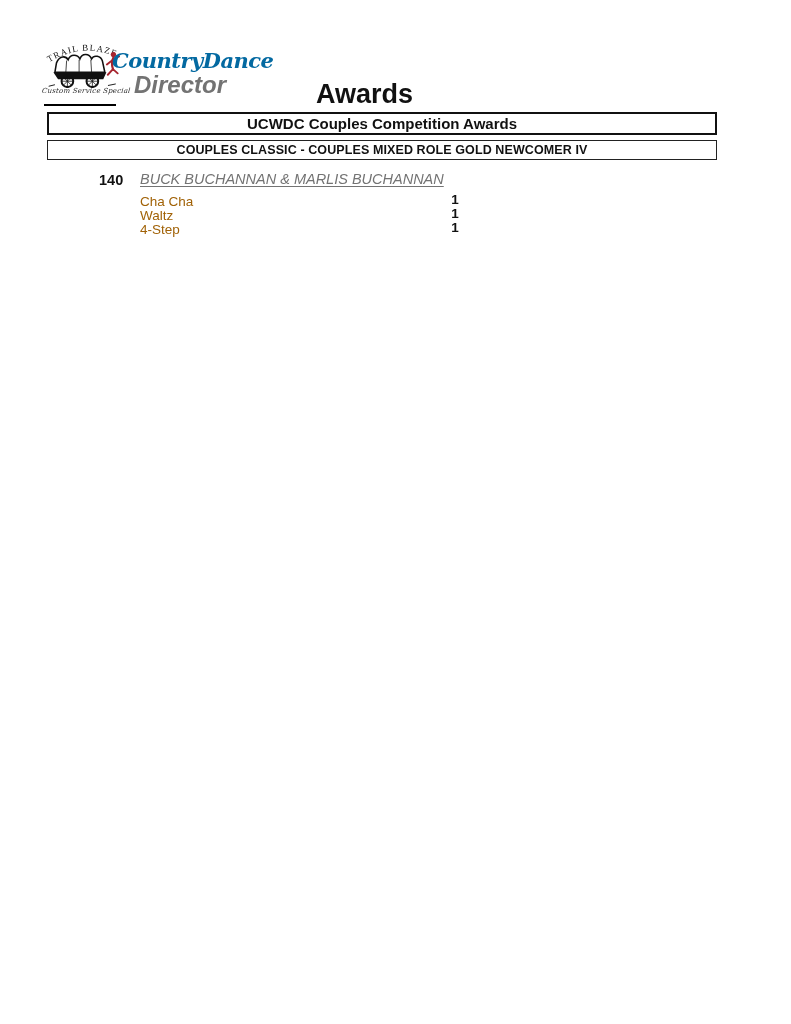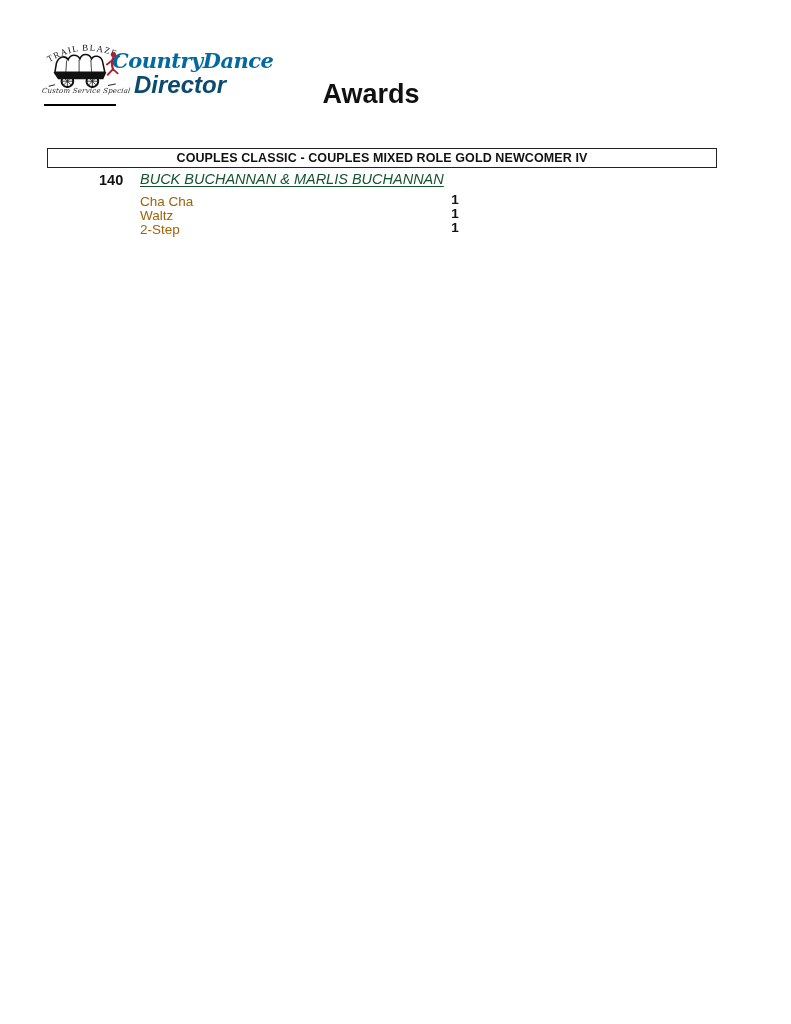--- a/index.html
+++ b/index.html
@@ -25,52 +25,52 @@
   }
   .brand-top{
     position:absolute;left:112px;top:48px;
     font-family:"DejaVu Serif",serif;font-style:italic;font-weight:600;
     font-size:21px;letter-spacing:-0.5px;color:#0369a1;white-space:nowrap;
   }
   .dancer-svg{position:absolute;left:105px;top:51px;width:15px;height:25px;}
   .brand-bottom{
     position:absolute;left:134px;top:71px;
     font-family:"Liberation Sans",sans-serif;font-style:italic;font-weight:bold;
-    font-size:24px;letter-spacing:0;color:#0c4a6e;white-space:nowrap;
+    font-size:24px;letter-spacing:0;color:#737373;white-space:nowrap;
   }
   
   .event-title{
     position:absolute;top:47px;right:74px;
     font-size:21px;font-weight:400;color:#1a1a1a;white-space:nowrap;
   }
   .page-heading{
     position:absolute;left:316px;top:79px;width:110px;
-    font-size:27px;font-weight:bold;color:#111;text-align:center;white-space:nowrap;
+    font-size:27px;font-weight:bold;color:#111;white-space:nowrap;
   }
   
   .banner1{
     position:absolute;left:47px;top:112px;width:666px;height:19px;
     border:2.5px solid #111;
     display:flex;align-items:center;justify-content:center;
   }
   .banner1 span{font-size:15px;font-weight:bold;color:#111;}
   .banner2{
     position:absolute;left:47px;top:140px;width:668px;height:18px;
     border:1.5px solid #222;
-    display:flex;align-items:center;justify-content:center;margin-top:8px;
+    display:flex;align-items:center;justify-content:center;
   }
   .banner2 span{font-size:12.5px;font-weight:bold;color:#111;letter-spacing:0.1px;}
   
   .entry-number{
     position:absolute;left:99px;top:172px;
     font-size:14.5px;font-weight:bold;color:#111;
   }
   .couple-name{
     position:absolute;left:140px;top:171px;
-    font-size:14.5px;font-style:italic;color:#14532d;
+    font-size:14.5px;font-style:italic;color:#737373;
     text-decoration:underline;text-underline-offset:2px;white-space:nowrap;
   }
   .dance-row{position:absolute;left:140px;height:14px;}
   .dance-label{font-size:13.5px;color:#a16207;white-space:nowrap;}
   .placement{
     position:absolute;left:447px;width:16px;text-align:center;
     font-size:13.5px;font-weight:bold;color:#111;
   }
   .row-0{top:192px}.row-1{top:206px}.row-2{top:220px}
   .pl-0{top:192px}.pl-1{top:206px}.pl-2{top:220px}
@@ -106,36 +106,39 @@
     <circle cx="9" cy="3.5" r="2.8" fill="#a6242e"></circle>
     <path d="M9 6.5 C7 11 7 15 8.5 19" stroke="#a6242e" stroke-width="2.4" fill="none" stroke-linecap="round"></path>
     <path d="M8.5 9 L2 14 M9 8.5 L15 5.5 M8.5 19 L3 25 M8.5 19 L13.5 23.5" stroke="#a6242e" stroke-width="2" fill="none" stroke-linecap="round"></path>
   </svg>
   <div class="brand-top">CountryDance</div>
   <div class="brand-bottom">Director</div>
 
 
   <div class="page-heading">Awards</div>
 
+  <div class="banner1">
+    <span>UCWDC Couples Competition Awards</span>
+  </div>
   <div class="banner2">
     <span>COUPLES CLASSIC - COUPLES MIXED ROLE GOLD NEWCOMER IV</span>
   </div>
 
   <div class="entry-number">140</div>
   <div class="couple-name">BUCK BUCHANNAN &amp; MARLIS BUCHANNAN</div>
 
   <div class="dance-row row-0">
     <span class="dance-label">Cha Cha</span>
   </div>
   <div class="placement pl-0">1</div>
 
   <div class="dance-row row-1">
     <span class="dance-label">Waltz</span>
   </div>
   <div class="placement pl-1">1</div>
 
   <div class="dance-row row-2">
-    <span class="dance-label">2-Step</span>
+    <span class="dance-label">4-Step</span>
   </div>
   <div class="placement pl-2">1</div>
 
 
 </div>
 
 </body></html>

